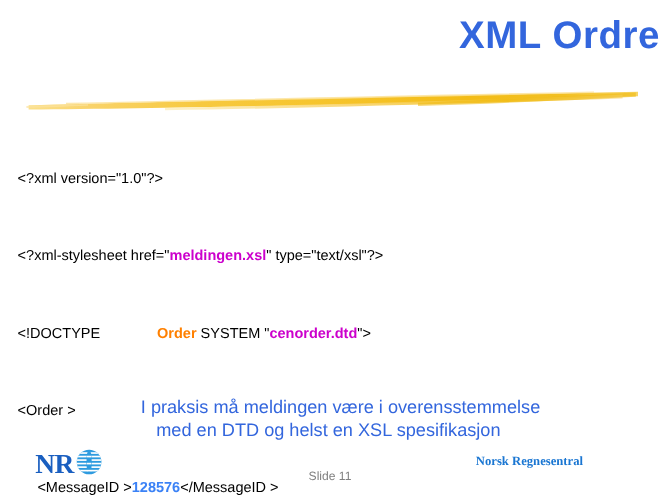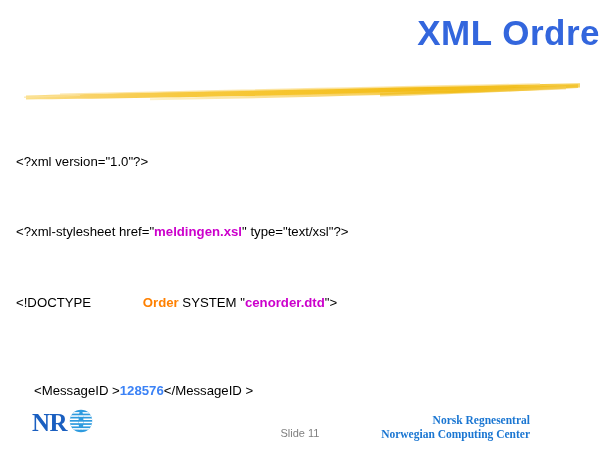--- a/index.html
+++ b/index.html
@@ -161,20 +161,21 @@
 </div>
 
 <div id="xml-block">
 
   <div class="code-line"><span>&lt;?xml version="1.0"?&gt;</span></div>
 
   <div class="code-line"><span>&lt;?xml-stylesheet href="</span><span class="tok-file">meldingen.xsl</span><span>" type="text/xsl"?&gt;</span></div>
 
   <div class="code-line"><span>&lt;!DOCTYPE </span><span class="tok-doctype">Order</span><span> SYSTEM "</span><span class="tok-file">cenorder.dtd</span><span>"&gt;</span></div>
 
+  <div class="code-line"><span>&lt;Order &gt;</span></div>
 
   <div class="code-line ind1"><span>&lt;MessageID &gt;</span><span class="tok-num">128576</span><span>&lt;/MessageID &gt;</span></div>
 
   
 
   
 
   
 
   
@@ -187,20 +188,22 @@
 
   
 
   
 
   
 
 </div>
 
 <div id="caption">
+  <span class="cap-line">I praksis må meldingen være i overensstemmelse</span>
+  <span class="cap-line cap-line-2">med en DTD og helst en XSL spesifikasjon</span>
 </div>
 
 <div id="footer">
 
   <div id="nr-logo">
     <span class="nr-text">NR</span>
     <span class="nr-globe">
       <svg width="26" height="26" viewBox="0 0 26 26">
         <defs>
           <clipPath id="globeClip">
@@ -225,16 +228,15 @@
           <rect x="11" y="20.1" width="4" height="1.5"></rect>
         </g>
       </svg>
     </span>
   </div>
 
   <div id="slide-number">Slide 11</div>
 
   <div id="org-name">
     <span>Norsk Regnesentral</span>
-    <span>Norwegian Computing Center</span>
   </div>
 
 </div>
 
 </body></html>

